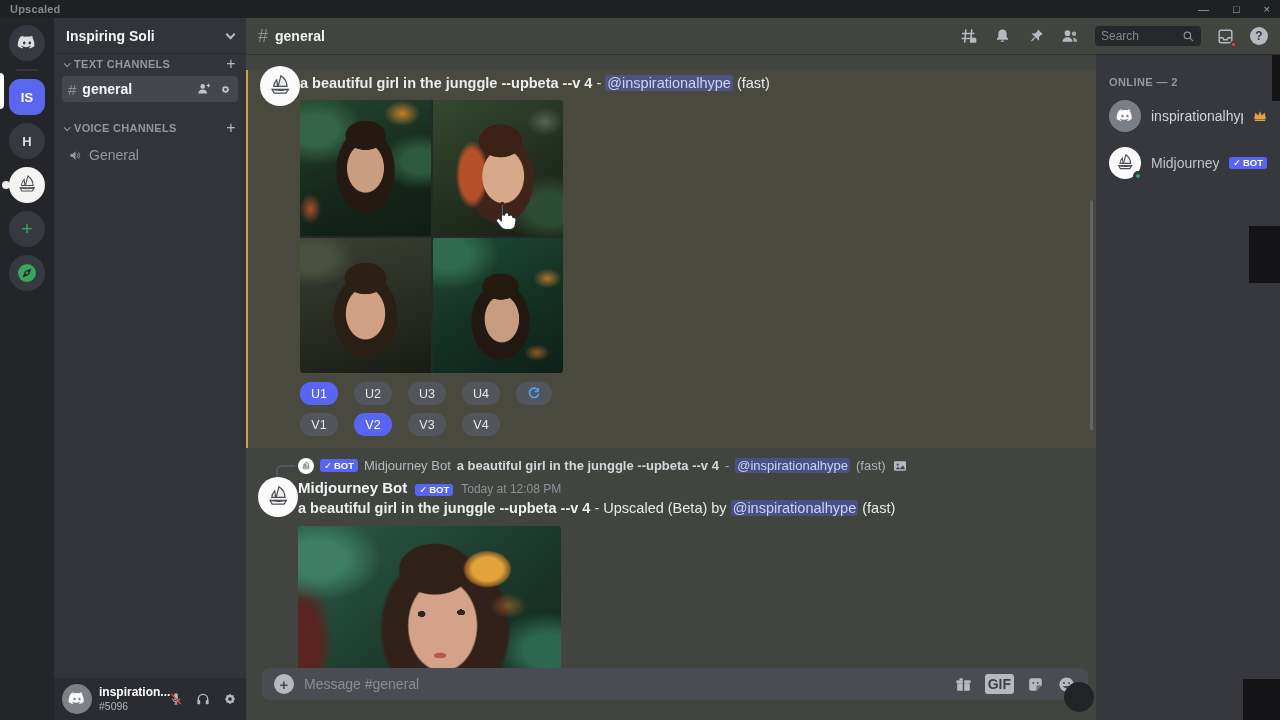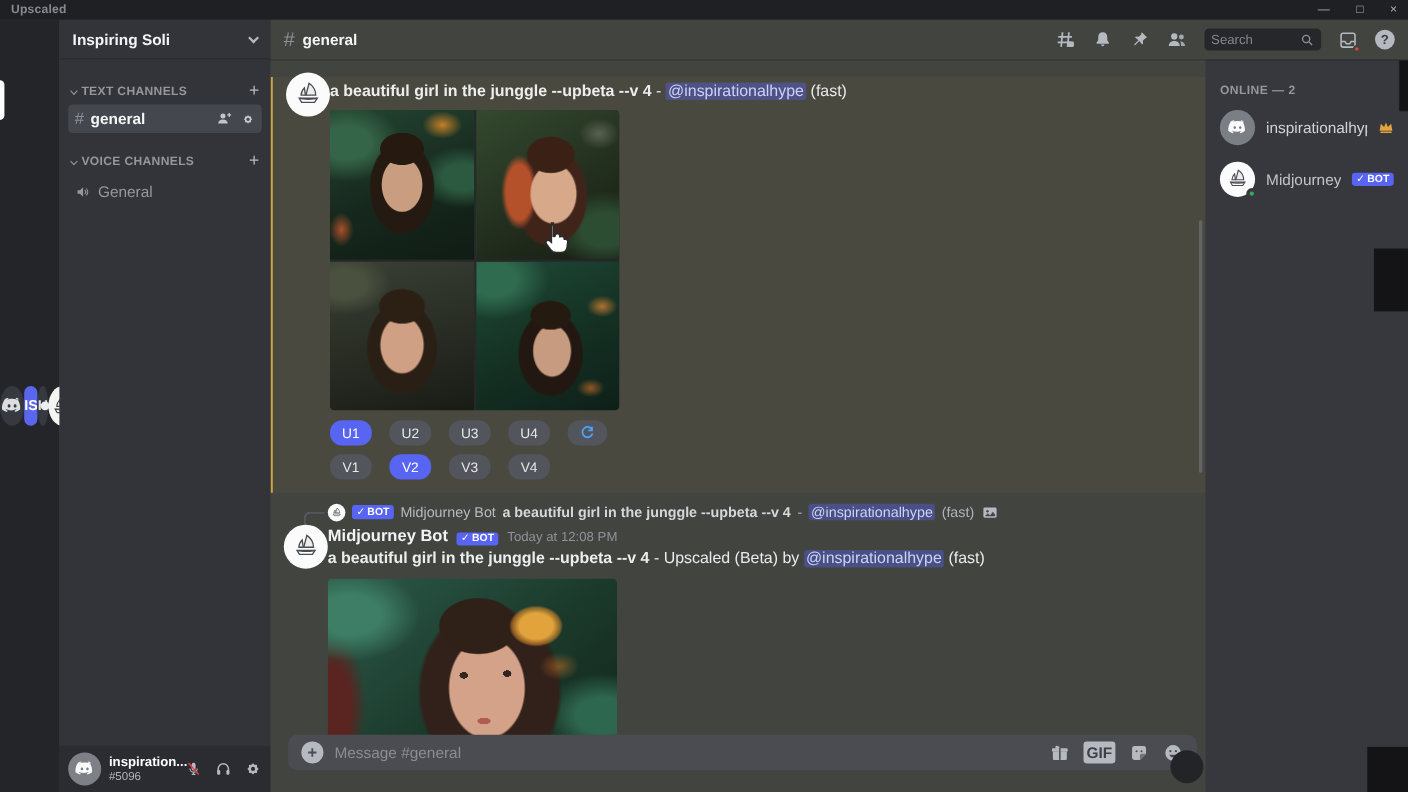--- a/index.html
+++ b/index.html
@@ -9,35 +9,35 @@
   
   .titlebar{height:18px;background:#1f2023;display:flex;align-items:center;justify-content:space-between;padding:0 10px}
   .app-name{font-size:11px;font-weight:bold;color:#86898f;letter-spacing:.2px}
   .win-controls{display:flex;gap:24px;color:#a9acb2;font-size:11px;line-height:18px}
   .win-controls span{cursor:default}
 
   
   .app{display:flex;height:702px}
 
   
-  .rail{width:54px;background:#232529;flex:none;display:flex;flex-direction:row;align-items:center;padding-top:7px;position:relative}
+  .rail{width:54px;background:#232529;flex:none;display:flex;flex-direction:column;align-items:center;padding-top:7px;position:relative}
   .srv{width:36px;height:36px;border-radius:50%;margin-bottom:8px;background:#36393f;display:flex;align-items:center;justify-content:center;position:relative;color:#dcddde;font-size:13px;font-weight:bold}
   .rail-divider{width:22px;height:2px;background:#34363c;border-radius:1px;margin:0 0 8px}
   .srv.is{background:#5a66ee;border-radius:11px;color:#fff}
   .srv.white{background:#f4f4f2}
   .sel-pill{position:absolute;left:0;top:55px;width:4px;height:36px;background:#fff;border-radius:0 4px 4px 0}
   .unread-dot{position:absolute;left:-7px;top:14px;width:8px;height:8px;border-radius:50%;background:#eceded}
   .srv .plus-glyph{color:#3ba55d;font-size:19px;font-weight:normal}
 
   
   .channels{width:192px;background:#323439;flex:none;position:relative}
   .ch-header{height:36px;display:flex;align-items:center;justify-content:space-between;padding:0 12px;border-bottom:1px solid #292a2f;color:#f3f4f5;font-weight:bold;font-size:14px}
   .chev{width:7px;height:7px;border-right:2px solid #b5bac1;border-bottom:2px solid #b5bac1;transform:rotate(45deg);margin-top:-3px}
   .chev.tiny{width:5px;height:5px;border-width:1.5px;margin:0 5px 0 0;transform:rotate(45deg) translateY(-1px);border-color:#95979c}
-  .section{margin-top:23px;padding:0 10px;display:flex;align-items:center;color:#95979c;font-size:11px;font-weight:bold;letter-spacing:.3px}
+  .section{margin-top:4px;padding:0 10px;display:flex;align-items:center;color:#95979c;font-size:11px;font-weight:bold;letter-spacing:.3px}
   .section .plus{margin-left:auto;color:#b5bac1;font-size:16px;font-weight:normal;line-height:12px}
   .channel-row{margin:6px 8px 0;height:26px;border-radius:4px;display:flex;align-items:center;padding:0 6px;color:#96989d;font-size:14px;gap:6px}
   .channel-row.selected{background:#45474e;color:#f5f6f6;font-weight:bold}
   .hash-glyph{font-size:15px;color:#8e9297;font-weight:normal}
   .row-icons{margin-left:auto;display:flex;gap:8px;align-items:center}
   .voice-row{margin-top:8px;font-weight:normal}
 
   
   .user-panel{position:absolute;left:0;right:0;bottom:0;height:42px;background:#2b2c31;display:flex;align-items:center;padding:0 8px;gap:7px}
   .up-avatar{width:30px;height:30px;border-radius:50%;background:#7d8187;display:flex;align-items:center;justify-content:center;flex:none}

